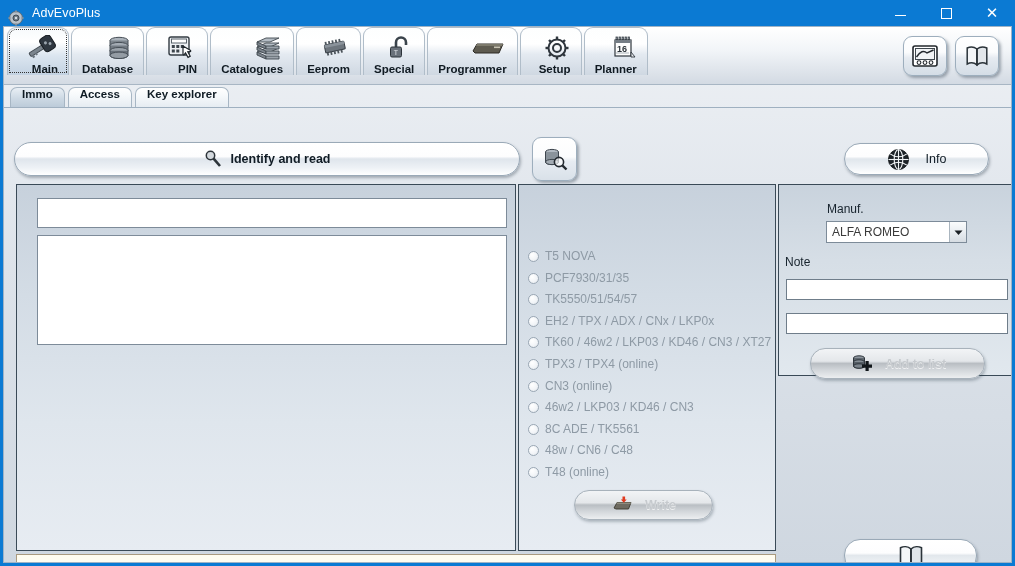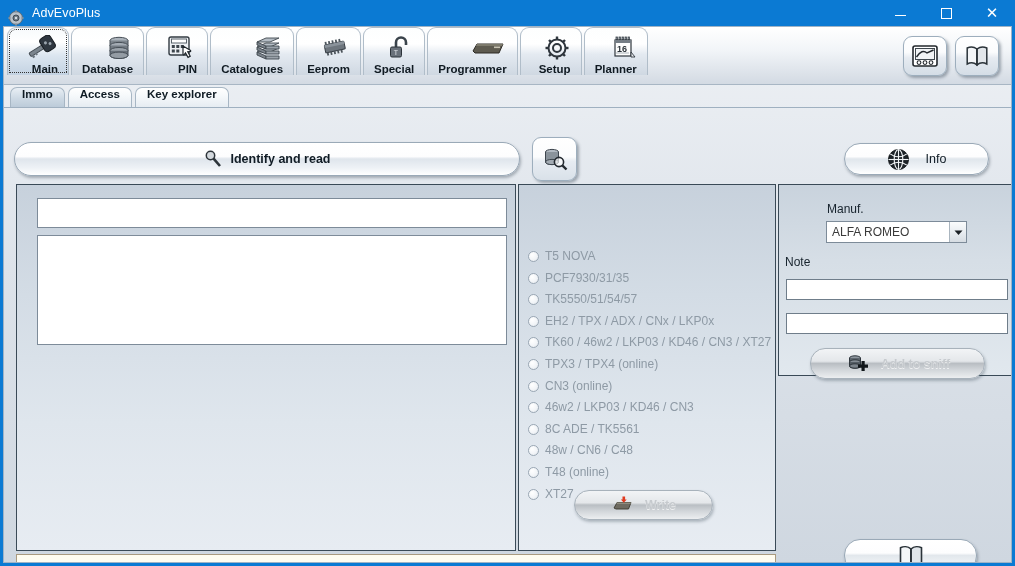--- a/index.html
+++ b/index.html
@@ -545,24 +545,20 @@
           <span class="radio-lbl">8C ADE / TK5561</span>
         </div>
         <div class="radio-row">
           <span class="radio-circle"></span>
           <span class="radio-lbl">48w / CN6 / C48</span>
         </div>
         <div class="radio-row">
           <span class="radio-circle"></span>
           <span class="radio-lbl">T48 (online)</span>
         </div>
-        <div class="radio-row">
-          <span class="radio-circle"></span>
-          <span class="radio-lbl">XT27</span>
-        </div>
       </div>
 
       <div id="write-btn" class="gloss-btn-disabled">
         <span>
           <svg width="24" height="18" viewBox="0 0 24 18">
             <path d="M3 12 L6 6.5 L20 6.5 L17.5 13 L5 13 z" fill="#6e6b61" stroke="#3b392f" stroke-width=".9"></path>
             <path d="M6 6.5 L20 6.5 L19.4 8 L5.4 8z" fill="#8e8b7e"></path>
             <path d="M11.5 0.5 l2.6 0 0 3 1.6 0 -2.9 3.2 -2.9-3.2 1.6 0z" fill="#e03b20"></path>
           </svg>
         </span>
@@ -592,21 +588,21 @@
             <g stroke="#2f363d" fill="#6e767e">
               <ellipse cx="10" cy="6" rx="5.5" ry="2.2" fill="#8d959d"></ellipse>
               <path d="M4.5 6v4c0 1.2 2.5 2.2 5.5 2.2s5.5-1 5.5-2.2V6" fill="#5f676f"></path>
               <ellipse cx="10" cy="10" rx="5.5" ry="2.2" fill="#848c94"></ellipse>
               <path d="M4.5 10v4c0 1.2 2.5 2.2 5.5 2.2s5.5-1 5.5-2.2v-4" fill="#555d65"></path>
               <ellipse cx="10" cy="14" rx="5.5" ry="2.2" fill="#7b838b"></ellipse>
             </g>
             <path d="M16 12.5h3.5V9h3.2v3.5H26v3.2h-3.3V19h-3.2v-3.3H16z" fill="#11161a" transform="translate(-3,0)"></path>
           </svg>
         </span>
-        <span>Add to sniff</span>
+        <span>Add to list</span>
       </div>
     </div>
 
     <div id="statusbar"></div>
 
     <div id="book-btn">
       <span>
         <svg width="28" height="26" viewBox="0 0 28 26">
           <path d="M14 6 C11 3.2 6.5 3.2 3.5 4.8 L3.5 21.5 C6.5 19.8 11 19.8 14 22.6z" fill="#f4f6f8" stroke="#2b3339" stroke-width="1.6"></path>
           <path d="M14 6 C17 3.2 21.5 3.2 24.5 4.8 L24.5 21.5 C21.5 19.8 17 19.8 14 22.6z" fill="#e0e5ea" stroke="#2b3339" stroke-width="1.6"></path>

